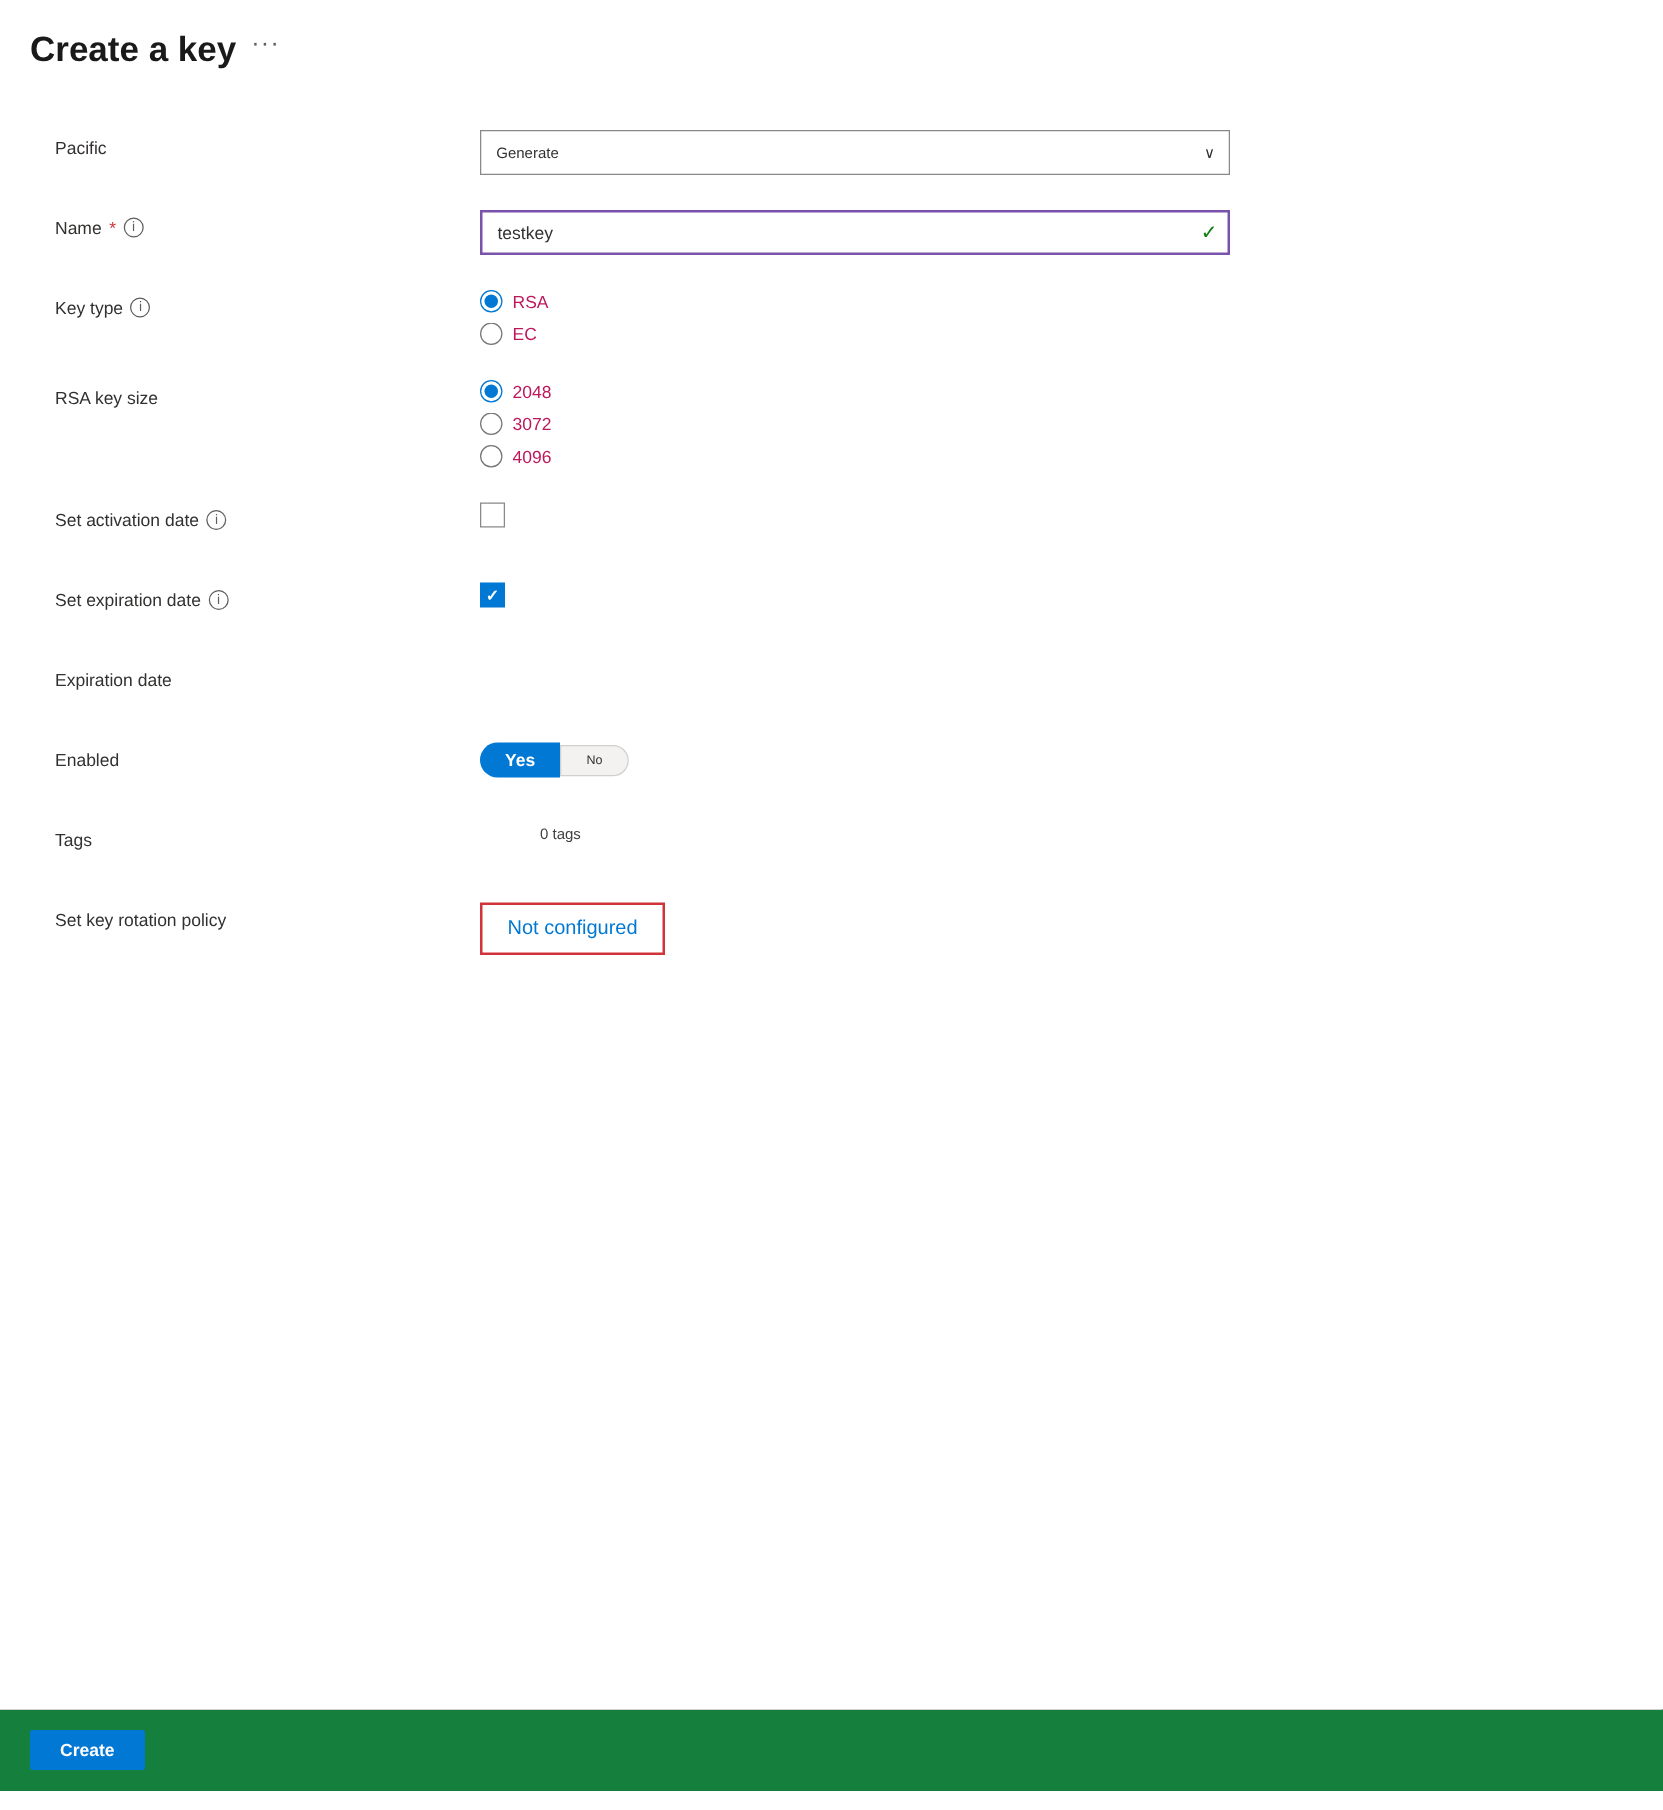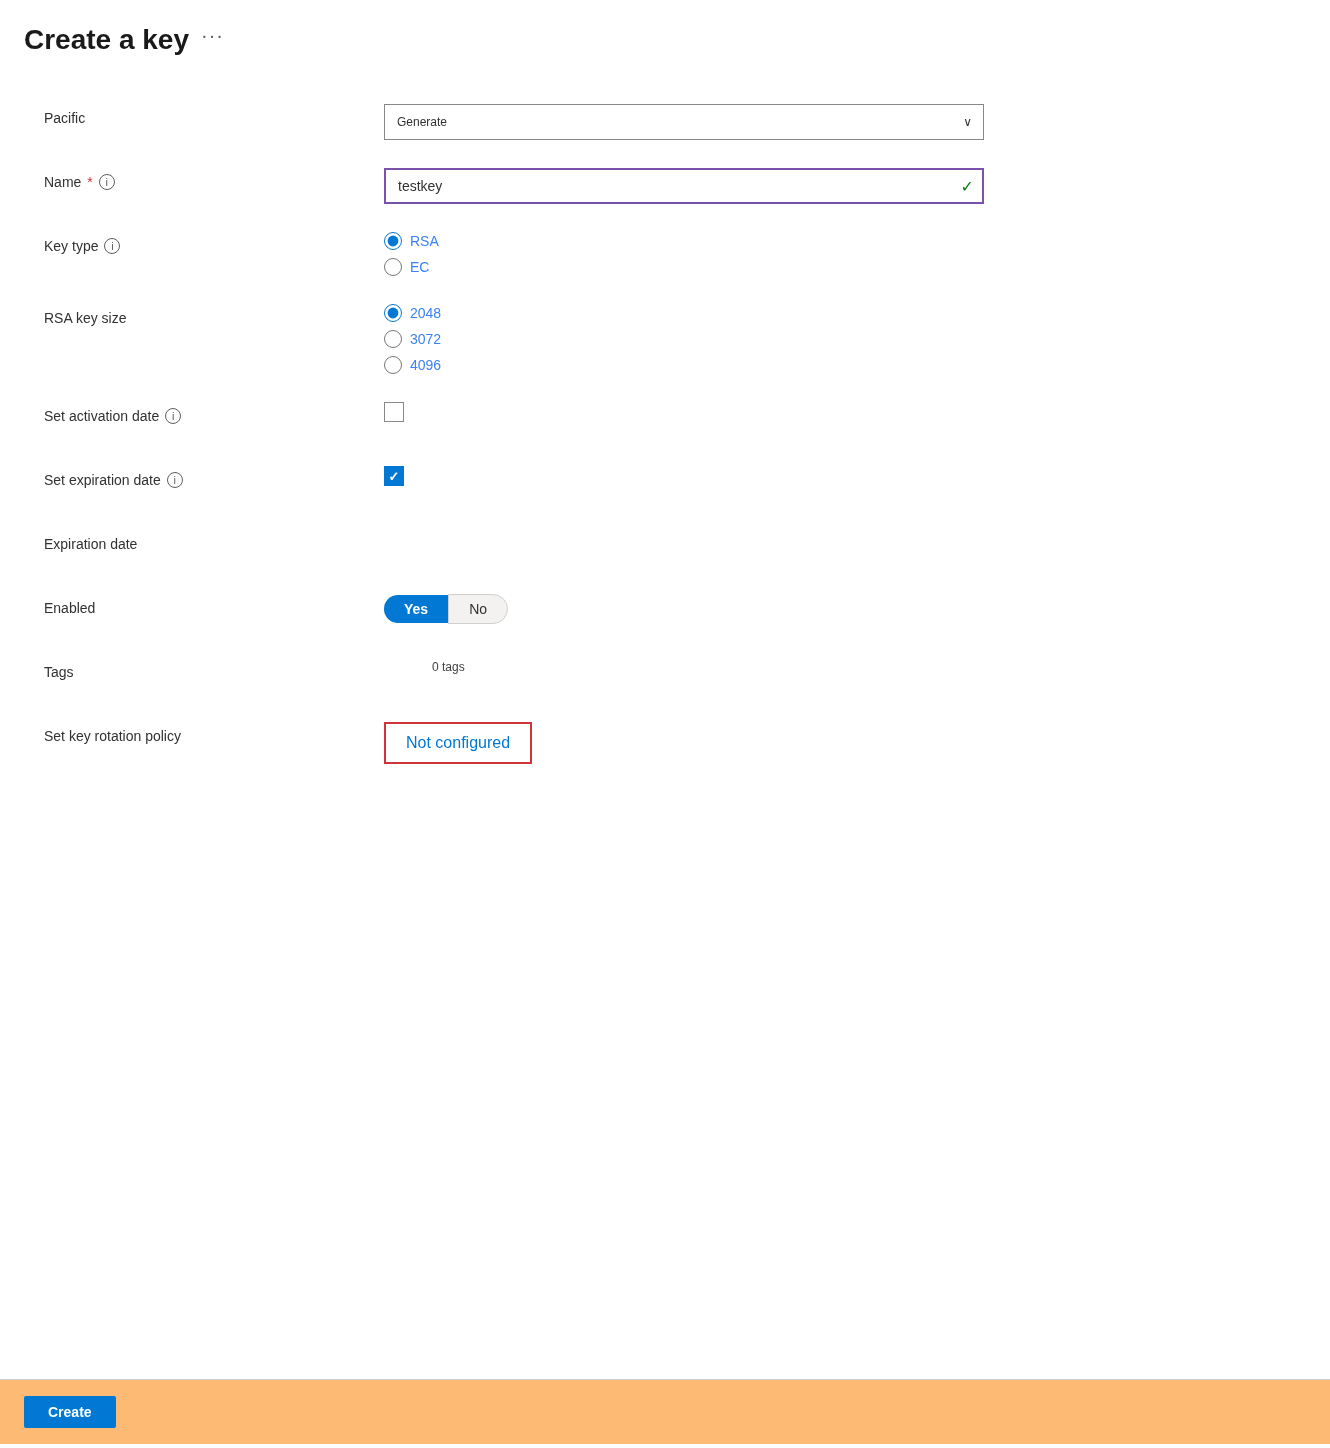--- a/index.html
+++ b/index.html
@@ -154,21 +154,21 @@
 
     .radio-input {
       width: 18px;
       height: 18px;
       accent-color: #0078d4;
       cursor: pointer;
     }
 
     .radio-label {
       font-size: 14px;
-      color: #3b82f6;
+      color: #be185d;
     }
 
     .checkbox-checked {
       width: 20px;
       height: 20px;
       background: #0078d4;
       border: none;
       display: inline-flex;
       align-items: center;
       justify-content: center;
@@ -248,21 +248,21 @@
       cursor: pointer;
       font-weight: 700;
     }
 
     .toggle-no {
       background: #f3f2f1;
       color: #323130;
       border: 1px solid #d2d0ce;
       padding: 6px 20px;
       border-radius: 0 20px 20px 0;
-      font-size: 14px;
+      font-size: 10px;
       cursor: pointer;
     }
 
     .tags-link {
       color: #404040;
       cursor: pointer;
       text-decoration: none;
       font-size: 12px;
       margin-left: 48px;
     }
@@ -276,24 +276,24 @@
     .not-configured-link {
       color: #0078d4;
       cursor: pointer;
       text-decoration: none;
       font-size: 16px;
       font-weight: 400;
     }
 
     .footer-bar {
       position: fixed;
-      bottom: 4px;
+      bottom: 16px;
       left: 0;
       width: 1330px;
-      background: #fdba74;
+      background: #15803d;
       border-top: 1px solid #d2d0ce;
       padding: 16px 24px;
     }
 
     .create-button {
       background: #0078d4;
       color: #fff;
       border: none;
       padding: 8px 24px;
       font-size: 14px;

